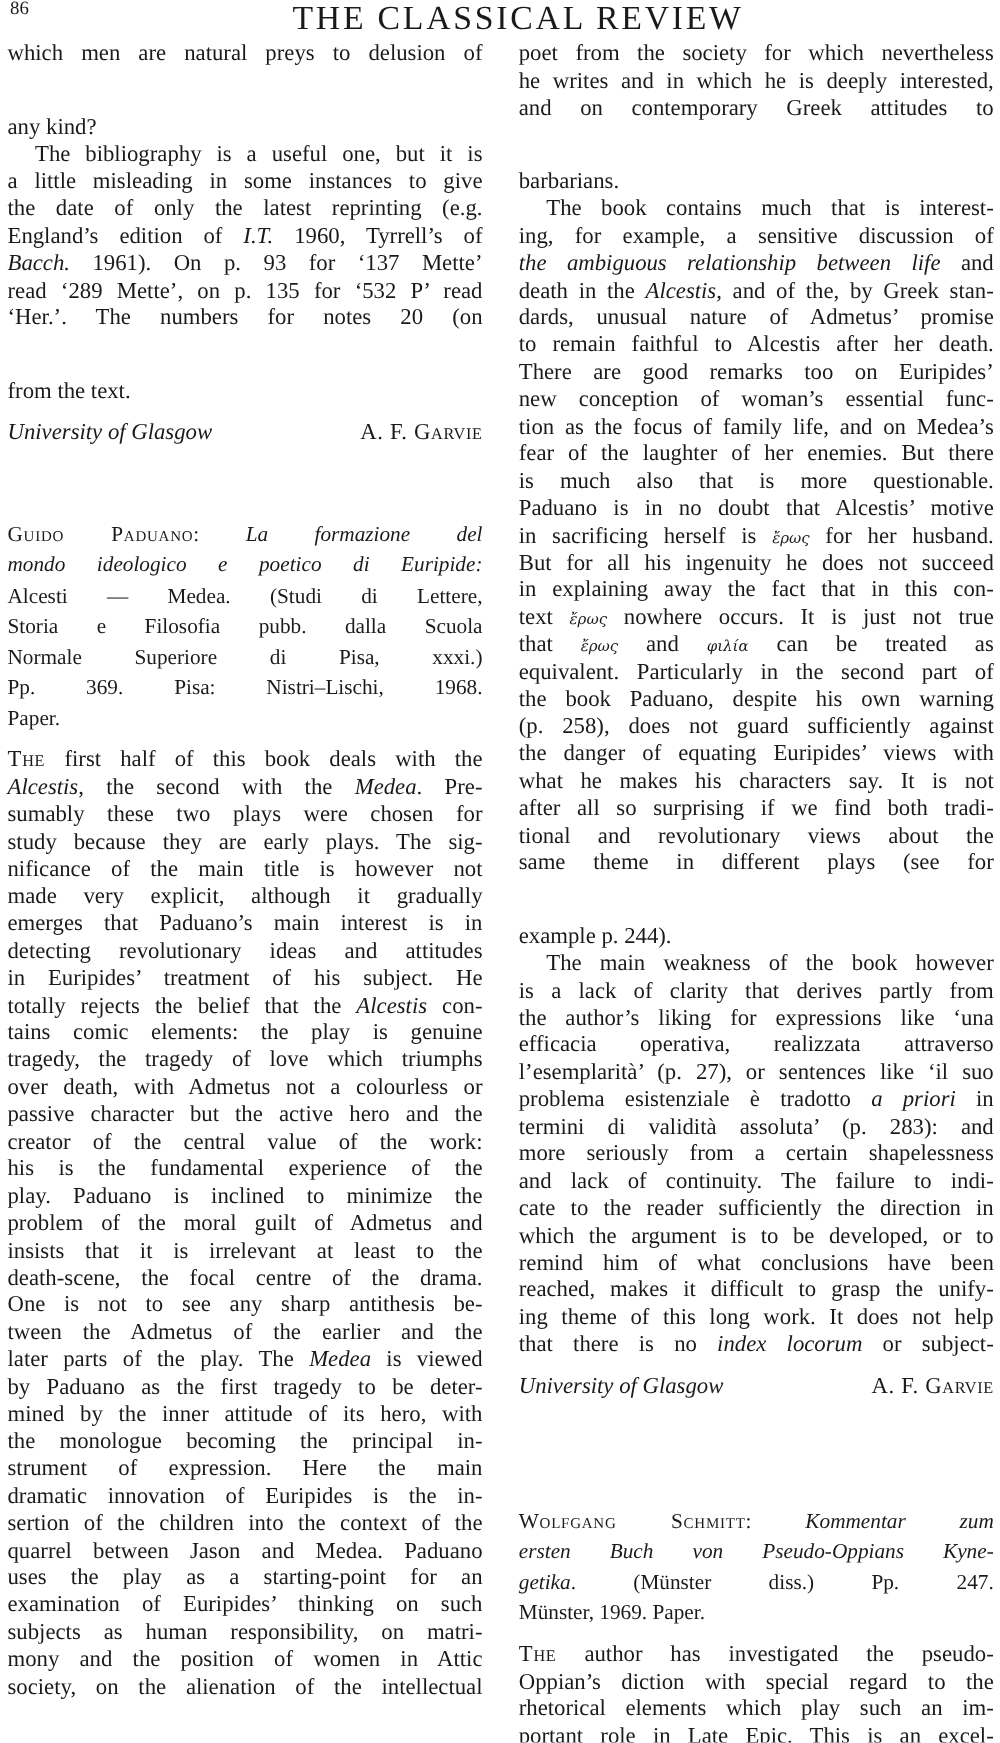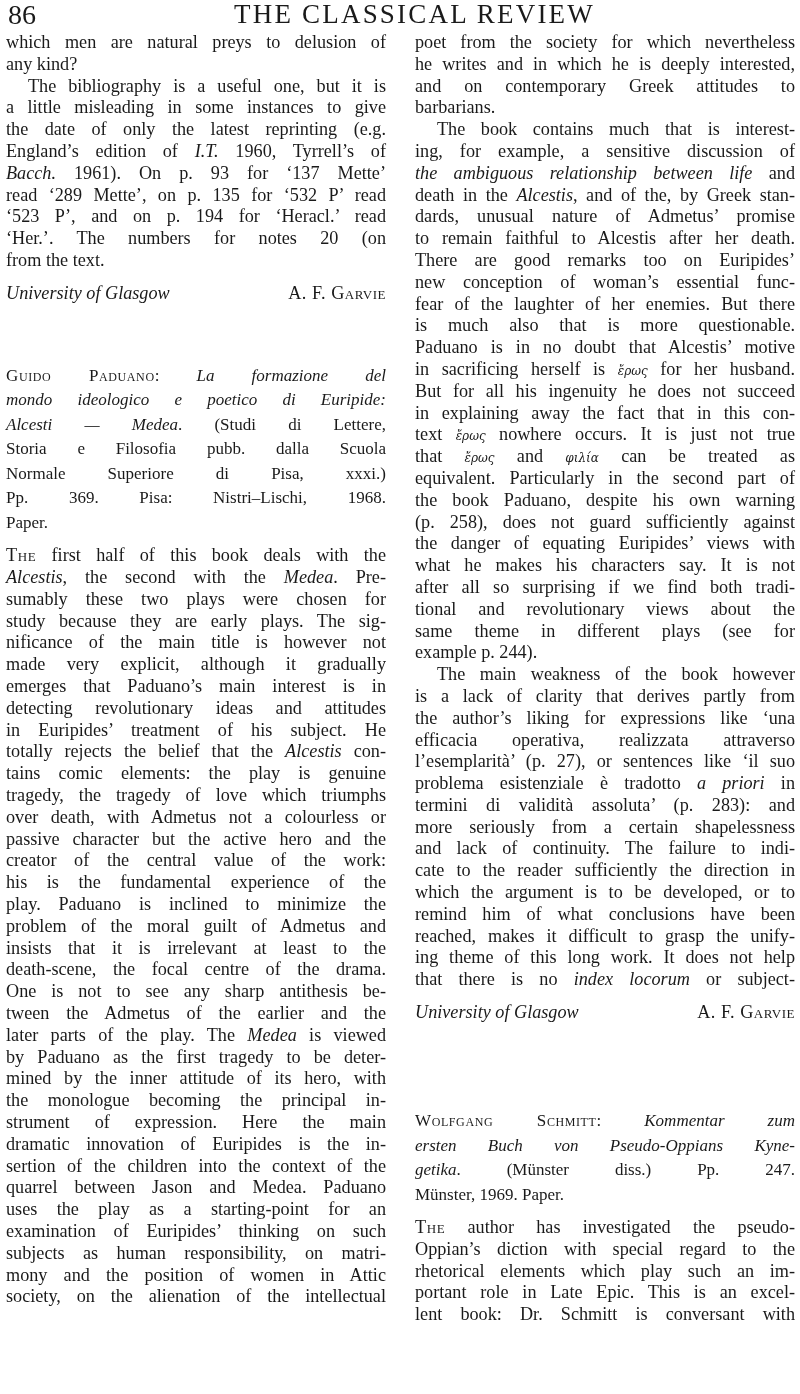--- a/index.html
+++ b/index.html
@@ -1,26 +1,26 @@
 <!DOCTYPE html>
 <html><head>
 <meta charset="utf-8">
 <style>
   html, body { margin:0; padding:0; background:#ffffff; }
   body { width:800px; height:1394px; overflow:hidden; position:relative;
          font-family:"Liberation Serif","DejaVu Serif",serif; color:#1a1a1a; }
   .header { position:absolute; top:0; left:6px; width:788px; height:24px; }
-  .pagenum { position:absolute; left:2px; top:-1px; font-size:28px; }
+  .pagenum { position:absolute; left:2px; top:-1px; font-size:15px; }
   .runhead { position:absolute; left:228px; top:-1px; font-size:27px; letter-spacing:2.2px; }
   .col { position:absolute; top:32px; width:380px; }
   .col.left { left:6px; }
   .col.right { left:415px; }
   .ln { display:block; height:21.8px; line-height:21.8px; font-size:18.2px;
         text-align:justify; text-align-last:justify; white-space:nowrap; overflow:visible; }
-  .ln.last { text-align-last:left; }
+  .ln.last { text-align-last:left;margin-top:37px; }
   .ln.ind { text-indent:22px; }
   .gap-sm { height:10px; }
   .sig { display:flex; justify-content:space-between; height:22px; line-height:22px; font-size:18.2px; }
   .sig .inst { font-style:italic; }
   .sig .auth { font-variant:small-caps; letter-spacing:0.5px; }
   .tl { display:block; height:24.5px; line-height:24.5px; font-size:17px;
         text-align:justify; text-align-last:justify; white-space:nowrap; }
   .tl.last { text-align-last:left; }
   .sc { font-variant:small-caps; letter-spacing:0.6px; }
   .gr { font-style:italic; font-family:"DejaVu Serif",serif; font-size:12px; }
@@ -38,34 +38,33 @@
       <span class="ln">which men are natural preys to delusion of</span>
       <span class="ln last">any kind?</span>
     </div>
   <div id="l-para">
       <span class="ln ind">The bibliography is a useful one, but it is</span>
       <span class="ln">a little misleading in some instances to give</span>
       <span class="ln">the date of only the latest reprinting (e.g.</span>
       <span class="ln">England’s edition of <span style="font-style: italic;">I.T.</span> 1960, Tyrrell’s of</span>
       <span class="ln"><span style="font-style: italic;">Bacch.</span> 1961). On p. 93 for ‘137 Mette’</span>
       <span class="ln">read ‘289 Mette’, on p. 135 for ‘532 P’ read</span>
-      <span class="ln">‘523 P’, and on p. 194 for ‘Heracl.’ read</span>
       <span class="ln">‘Her.’. The numbers for notes 20 (on</span>
       <span class="ln last">from the text.</span>
     </div>
   <div class="gap-sm"></div>
   <div class="sig">
     <span class="inst">University of Glasgow</span>
     <span class="auth">A. F. Garvie</span>
   </div>
   <div style="height:60px"></div>
   <div id="l-title">
       <span class="tl"><span class="sc">Guido Paduano</span>: <span style="font-style: italic;">La formazione del</span></span>
       <span class="tl"><span style="font-style: italic;">mondo ideologico e poetico di Euripide:</span></span>
-      <span class="tl"><span style="font-style: italic;">Alcesti — Medea</span>. (Studi di Lettere,</span>
+      <span class="tl"><span style="">Alcesti — Medea</span>. (Studi di Lettere,</span>
       <span class="tl">Storia e Filosofia pubb. dalla Scuola</span>
       <span class="tl">Normale Superiore di Pisa, xxxi.)</span>
       <span class="tl">Pp. 369. Pisa: Nistri–Lischi, 1968.</span>
       <span class="tl last">Paper.</span>
     </div>
   <div style="height:10px"></div>
   <div id="l-body">
       <span class="ln"><span class="sc">The</span> first half of this book deals with the</span>
       <span class="ln"><span style="font-style: italic;">Alcestis</span>, the second with the <span style="font-style: italic;">Medea</span>. Pre-</span>
       <span class="ln">sumably these two plays were chosen for</span>
@@ -113,20 +112,21 @@
     </div>
   <div id="r-c2">
       <span class="ln ind">The book contains much that is interest-</span>
       <span class="ln">ing, for example, a sensitive discussion of</span>
       <span class="ln"><span style="font-style: italic;">the ambiguous relationship between life</span> and</span>
       <span class="ln">death in the <span style="font-style: italic;">Alcestis</span>, and of the, by Greek stan-</span>
       <span class="ln">dards, unusual nature of Admetus’ promise</span>
       <span class="ln">to remain faithful to Alcestis after her death.</span>
       <span class="ln">There are good remarks too on Euripides’</span>
       <span class="ln">new conception of woman’s essential func-</span>
+      <span class="ln">tion as the focus of family life, and on Medea’s</span>
       <span class="ln">fear of the laughter of her enemies. But there</span>
       <span class="ln">is much also that is more questionable.</span>
       <span class="ln">Paduano is in no doubt that Alcestis’ motive</span>
       <span class="ln">in sacrificing herself is <span class="gr">ἔρως</span> for her husband.</span>
       <span class="ln">But for all his ingenuity he does not succeed</span>
       <span class="ln">in explaining away the fact that in this con-</span>
       <span class="ln">text <span class="gr">ἔρως</span> nowhere occurs. It is just not true</span>
       <span class="ln">that <span class="gr">ἔρως</span> and <span class="gr">φιλία</span> can be treated as</span>
       <span class="ln">equivalent. Particularly in the second part of</span>
       <span class="ln">the book Paduano, despite his own warning</span>

